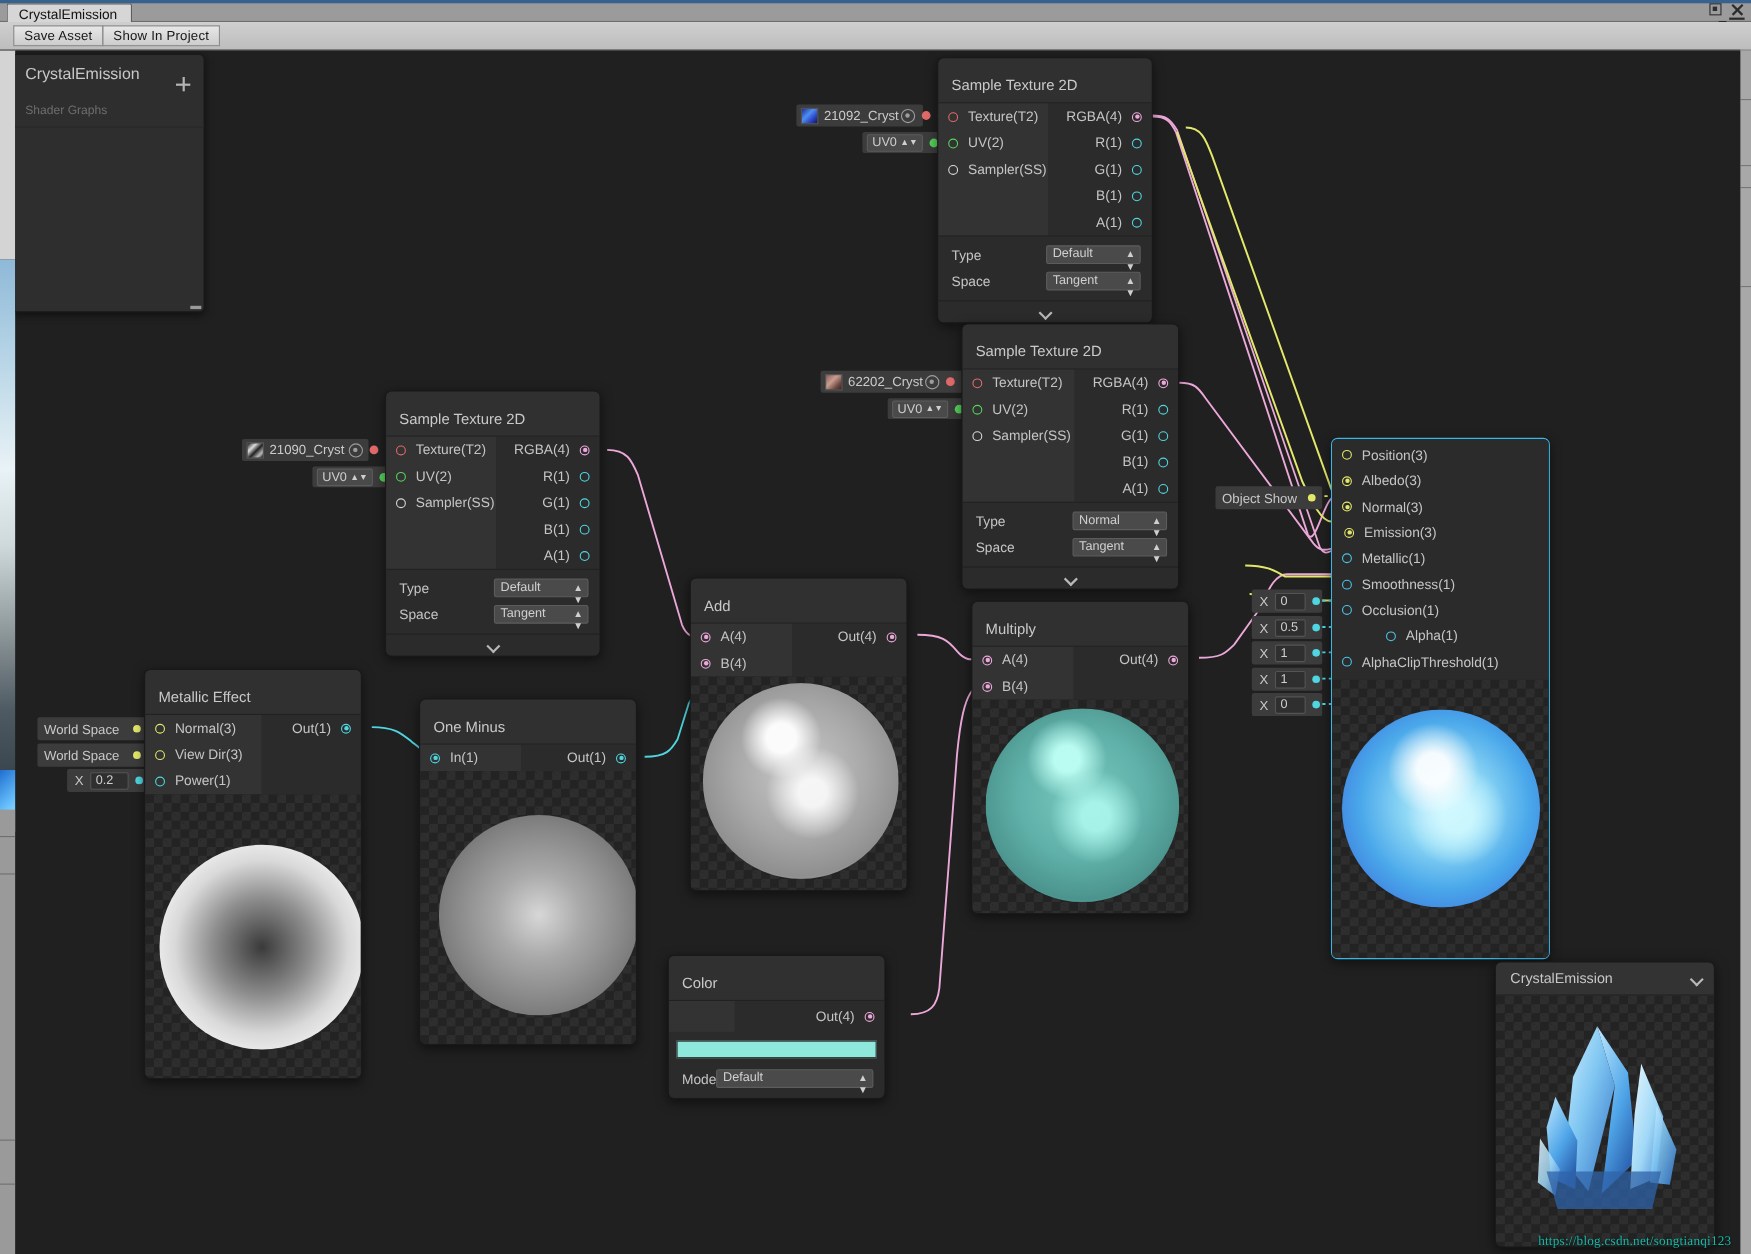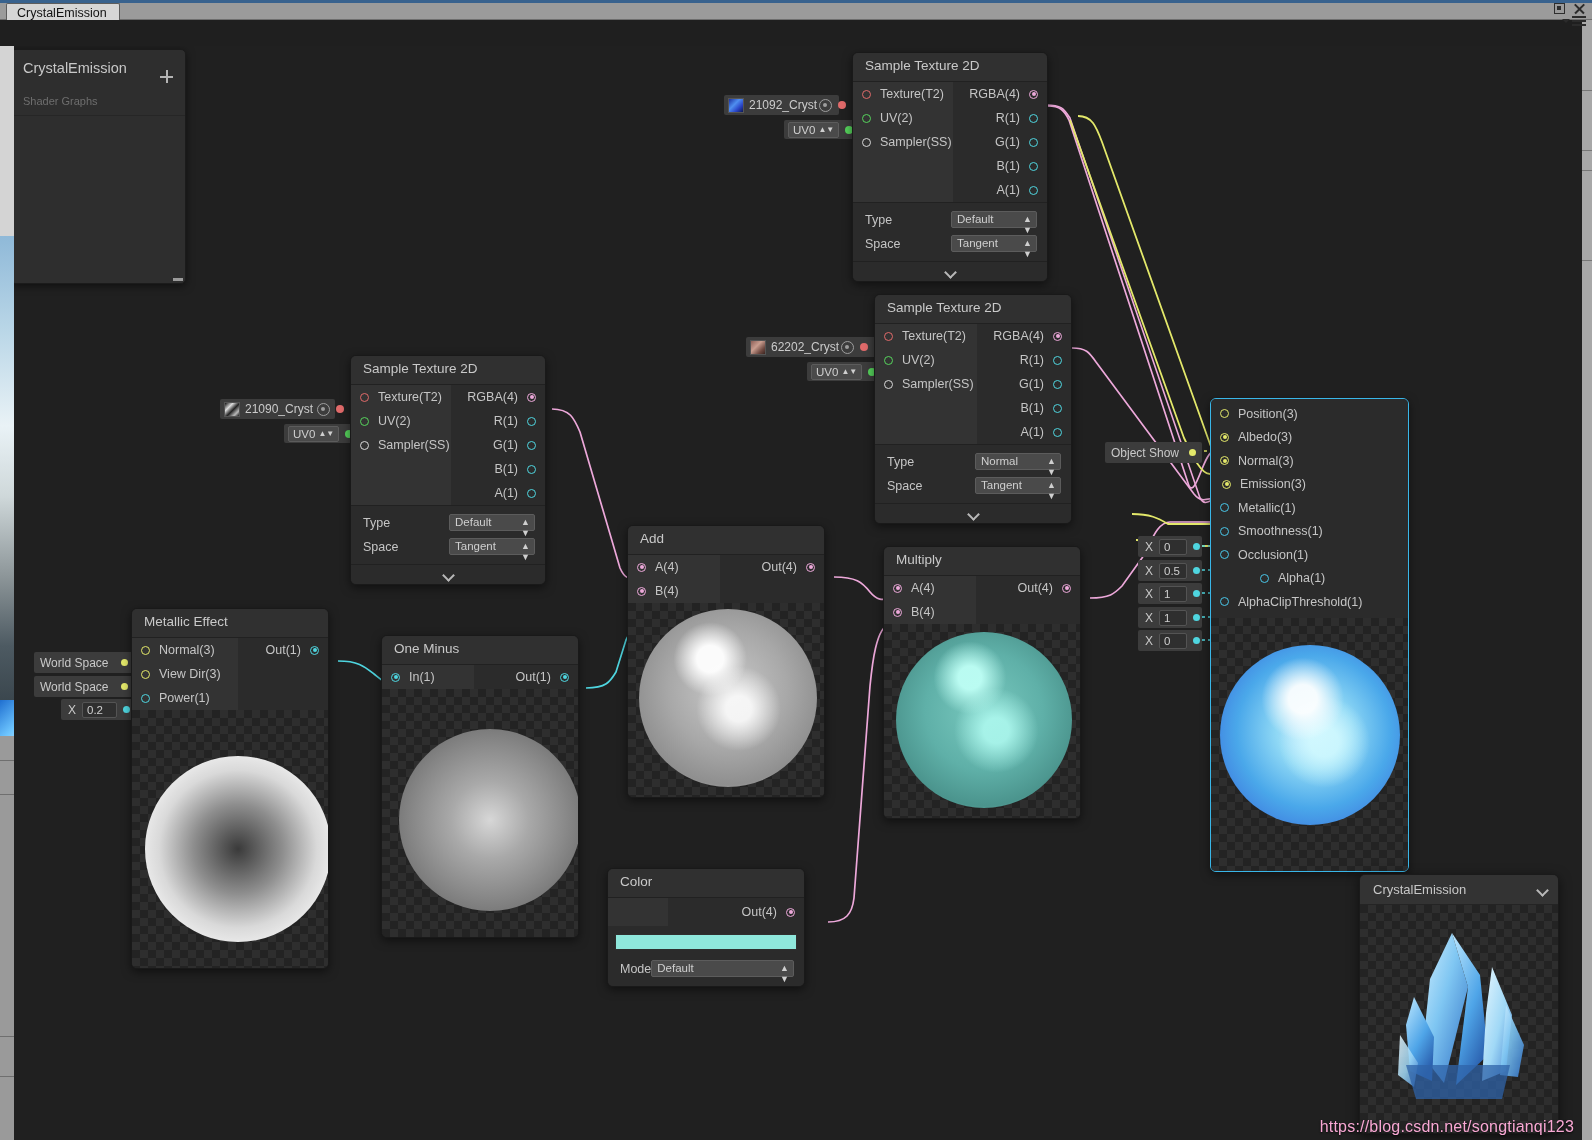--- a/index.html
+++ b/index.html
@@ -86,21 +86,21 @@
   .bb-plus::after{left:6px;top:0;width:1.6px;height:13px;}
   .bb-resize { position:absolute; right:2px; bottom:2px; width:10px; height:3px; background:#9a9a9a; }
 
   
   .node {
     position:absolute; background:#2b2b2b;
     border:1px solid #191919; border-radius:6px;
     box-shadow:0 3px 10px rgba(0,0,0,.5);
     overflow:hidden;
   }
-  .node-title { font-size:13.5px; color:#c9c9c9; padding:5px 0 8px 12px; border-bottom:1px solid #212121; background:#303030; }
+  .node-title { font-size:13.5px; color:#c9c9c9; padding:17px 0 8px 12px; border-bottom:1px solid #212121; background:#303030; }
   .ports { display:flex; }
   .ports-in { background:#333333; flex:0 0 auto; }
   .ports-out { flex:1 1 auto; background:#2b2b2b; }
   .port { display:flex; align-items:center; height:24px; font-size:12.5px; color:#c5c5c5; }
   .port.in { padding-left:8px; }
   .port.out { justify-content:flex-end; padding-right:8px; }
   .dot { width:9px; height:9px; border-radius:50%; border:1.6px solid #b9b9b9; background:transparent; flex:0 0 auto; }
   .dot-wrap { position:relative; width:11px; height:11px; display:flex; align-items:center; justify-content:center; }
   .dot-core { position:absolute; width:4px; height:4px; border-radius:50%; }
   .port.in .lbl { margin-left:8px; }
@@ -167,22 +167,22 @@
   .master .node-title { font-size:13.5px; color:#cfcfcf; padding:11px 0 10px 14px; }
 
   
   .mainpreview {
     position:absolute; background:#2b2b2b; border:1px solid #1a1a1a; border-radius:6px;
     box-shadow:0 3px 12px rgba(0,0,0,.55); overflow:hidden;
   }
   .mp-head { height:30px; display:flex; align-items:center; justify-content:space-between; padding:0 10px 0 13px; background:#333; border-bottom:1px solid #242424; }
   .mp-title { font-size:13px; color:#c7c7c7; }
   .watermark {
-    position:absolute; right:8px; bottom:4px; font-size:16px; color:#f9a8d4;
-    font-family:Liberation Sans, sans-serif; text-shadow:0 1px 2px rgba(0,0,0,.8);
+    position:absolute; right:8px; bottom:4px; font-size:12px; color:#14b8a6;
+    font-family:Liberation Serif, serif; text-shadow:0 1px 2px rgba(0,0,0,.8);
     letter-spacing:.2px;
   }
 </style>
 </head>
 <body>
 
 <div id="root">
 
   <div class="bg-left-gray"></div>
   <div class="bg-left-photo"></div>
@@ -210,20 +210,24 @@
     <div class="win-menu">
       <span class="caret-dn"></span>
       <span class="burger">
           <i></i>
           <i></i>
           <i></i>
         </span>
     </div>
   </div>
 
+  <div class="toolbar">
+    <button class="tb-btn">Save Asset</button>
+    <button class="tb-btn">Show In Project</button>
+  </div>
 
   <div class="canvas">
 
     <svg class="wires">
 
       <path d="M1032,59 C1048,59 1050,63 1056,72 L1186,452 C1192,462 1196,452 1206,452" fill="none" stroke="#eda8da" stroke-width="1.6"></path>
       <path d="M1040,59 L1190,452" fill="none" stroke="#e3e86a" stroke-width="1.6" opacity="0"></path>
 
       <path d="M1034,60 C1046,60 1050,64 1055,74 L1175,440 C1182,452 1190,405 1200,405" fill="none" stroke="#eda8da" stroke-width="1.7"></path>
 

